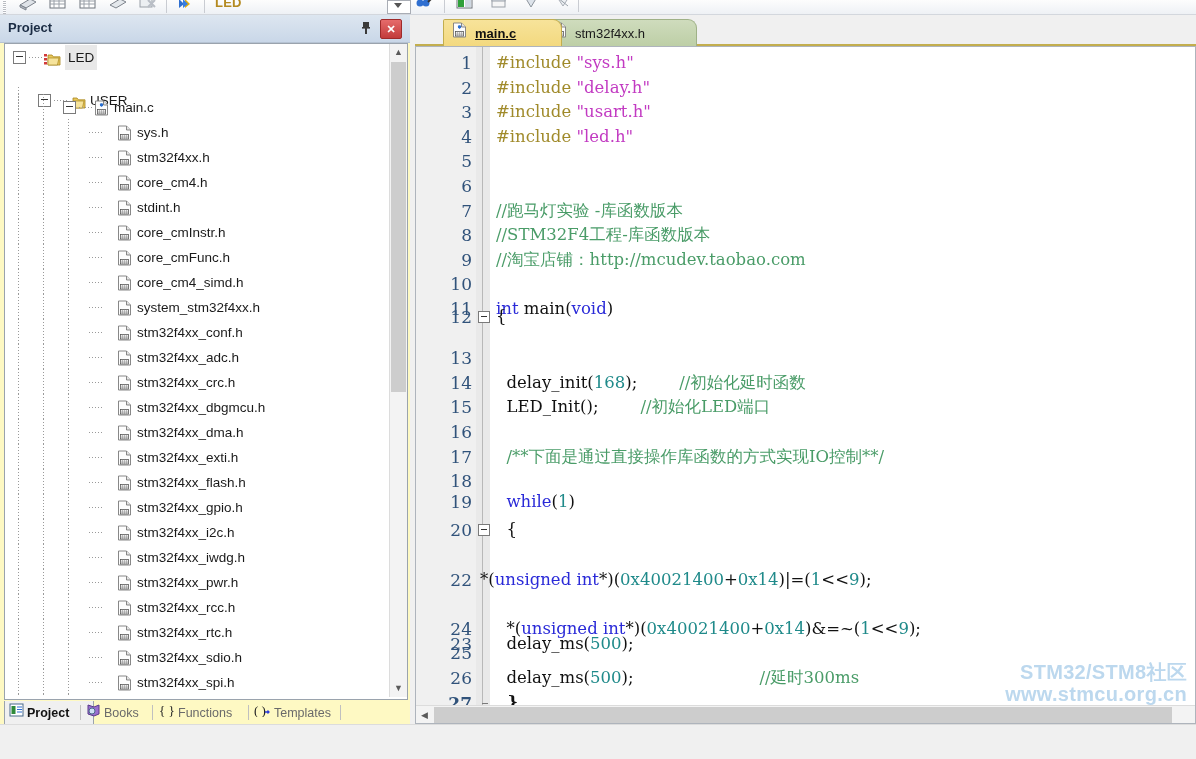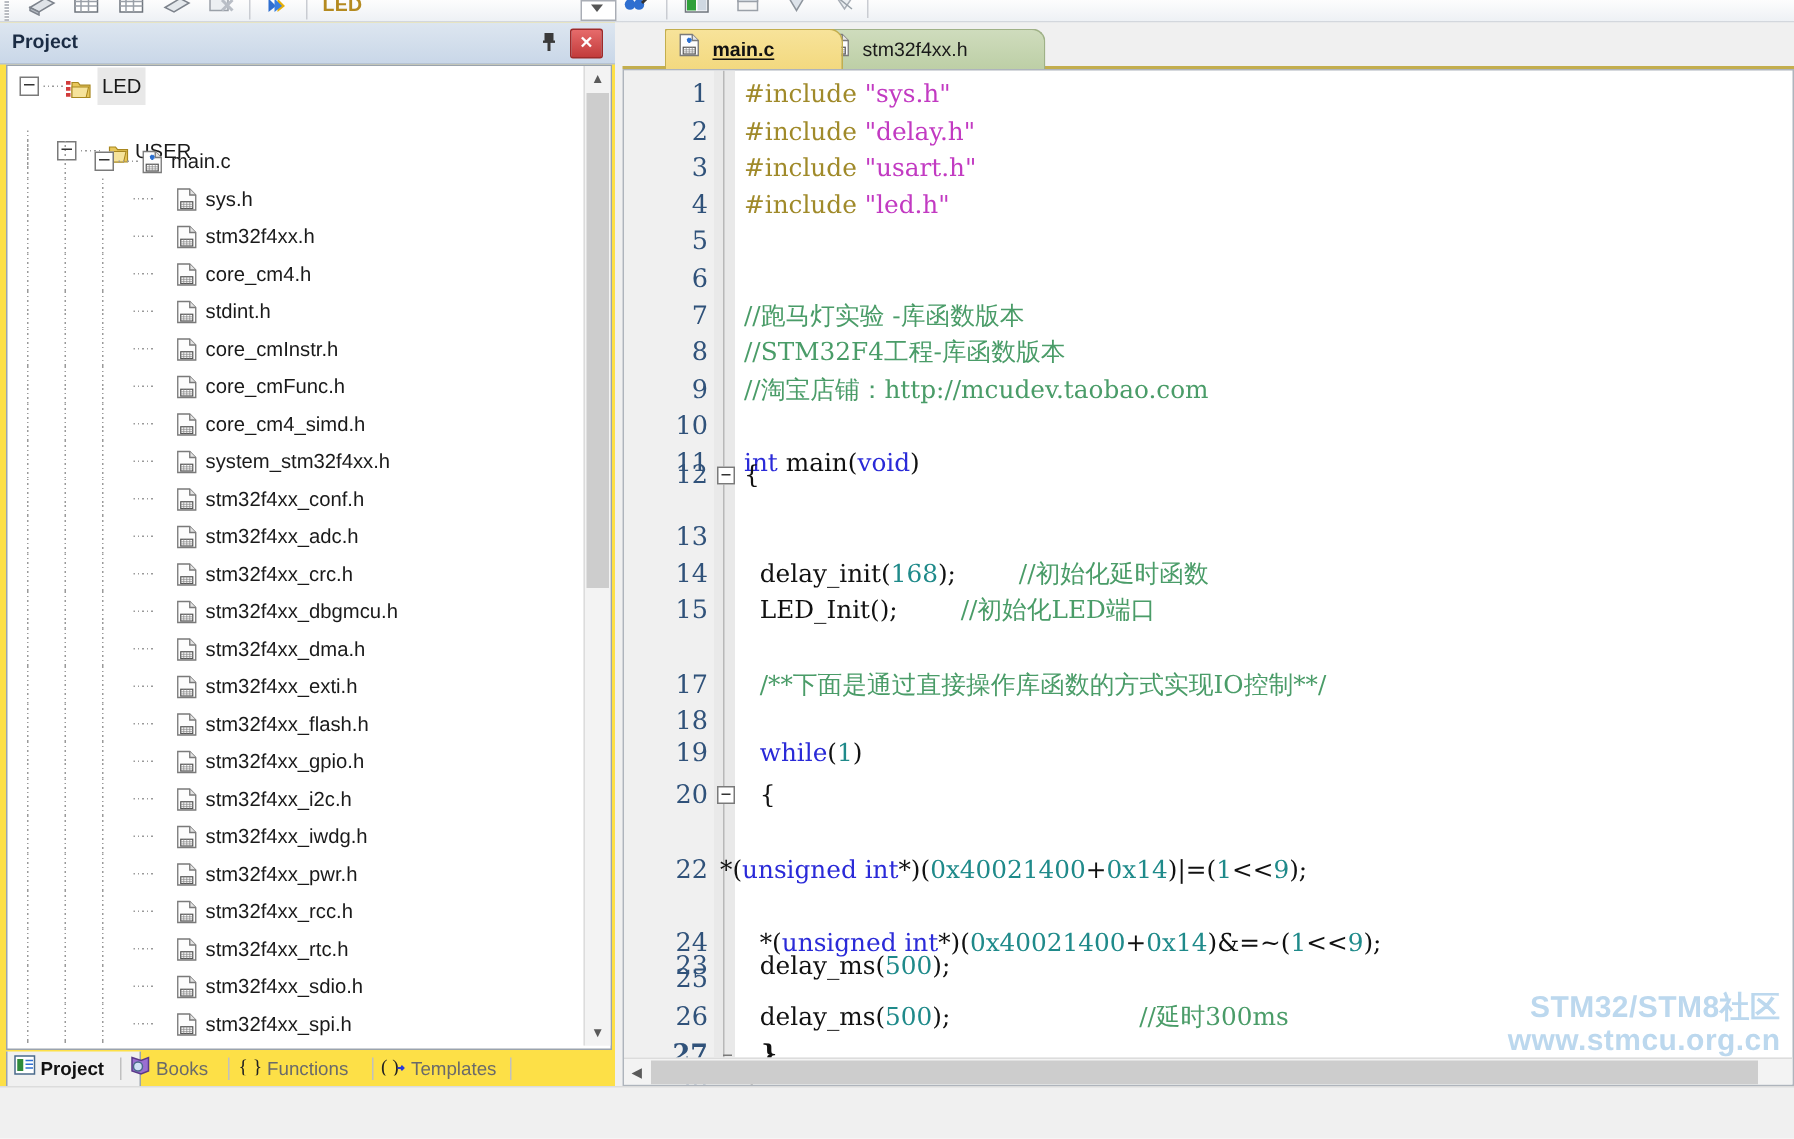--- a/index.html
+++ b/index.html
@@ -20,21 +20,21 @@
   }
   .tb-grip{position:absolute;left:3px;top:0;width:3px;height:14px;
     background:repeating-linear-gradient(#fff 0 1px,#b9bcc2 1px 2px);}
   .tb-ico{position:absolute;top:-7px;width:20px;height:18px;overflow:hidden;}
   .tb-sep{position:absolute;top:0;width:1px;height:13px;background:#c9ccd2;}
   .tb-led{position:absolute;top:-5px;font-size:13px;color:#b48a20;font-weight:bold;
      font-family:"Liberation Sans",sans-serif;letter-spacing:.2px;}
   .tb-box{position:absolute;top:0;border:1px solid #a9adb5;background:#fff;height:12px;}
 
   
-  .proj-pane{position:absolute;left:0;top:15px;width:410px;height:709px;background:#fde047;}
+  .proj-pane{position:absolute;left:0;top:15px;width:410px;height:709px;background:#fef9c3;}
   .proj-head{
     position:absolute;left:0;top:0;width:410px;height:27px;
     background:linear-gradient(#dde6f0,#c9d7e8);
     border-bottom:1px solid #b6c3d3;
   }
   .proj-head-title{position:absolute;left:8px;top:5px;font-size:13px;font-weight:bold;color:#1b2c44;}
   .pin-btn{position:absolute;right:36px;top:5px;width:16px;height:16px;cursor:pointer;}
   .close-btn{
     position:absolute;right:8px;top:4px;width:20px;height:18px;
     background:linear-gradient(#e66b6b,#c23b3b);border:1px solid #9e2a2a;border-radius:2px;
@@ -506,20 +506,24 @@
             <div class="ctext"></div>
           </div>
           <div class="crow" style="top: 323.8px;">
             <div class="lno">14</div>
             <div class="ctext"><span class="k-plain">  delay_init(</span><span class="k-num">168</span><span class="k-plain">);        </span><span class="k-cmt">//初始化延时函数</span></div>
           </div>
           <div class="crow" style="top: 348.4px;">
             <div class="lno">15</div>
             <div class="ctext"><span class="k-plain">  LED_Init();        </span><span class="k-cmt">//初始化LED端口</span></div>
           </div>
+          <div class="crow" style="top: 373px;">
+            <div class="lno">16</div>
+            <div class="ctext"></div>
+          </div>
           <div class="crow" style="top: 397.6px; text-decoration: underline;">
             <div class="lno">17</div>
             <div class="ctext"><span class="k-cmt">  /**下面是通过直接操作库函数的方式实现IO控制**/</span></div>
           </div>
           <div class="crow" style="top: 422.2px;">
             <div class="lno">18</div>
             <div class="ctext"></div>
           </div>
           <div class="crow" style="top: 443px;">
             <div class="lno">19</div>

